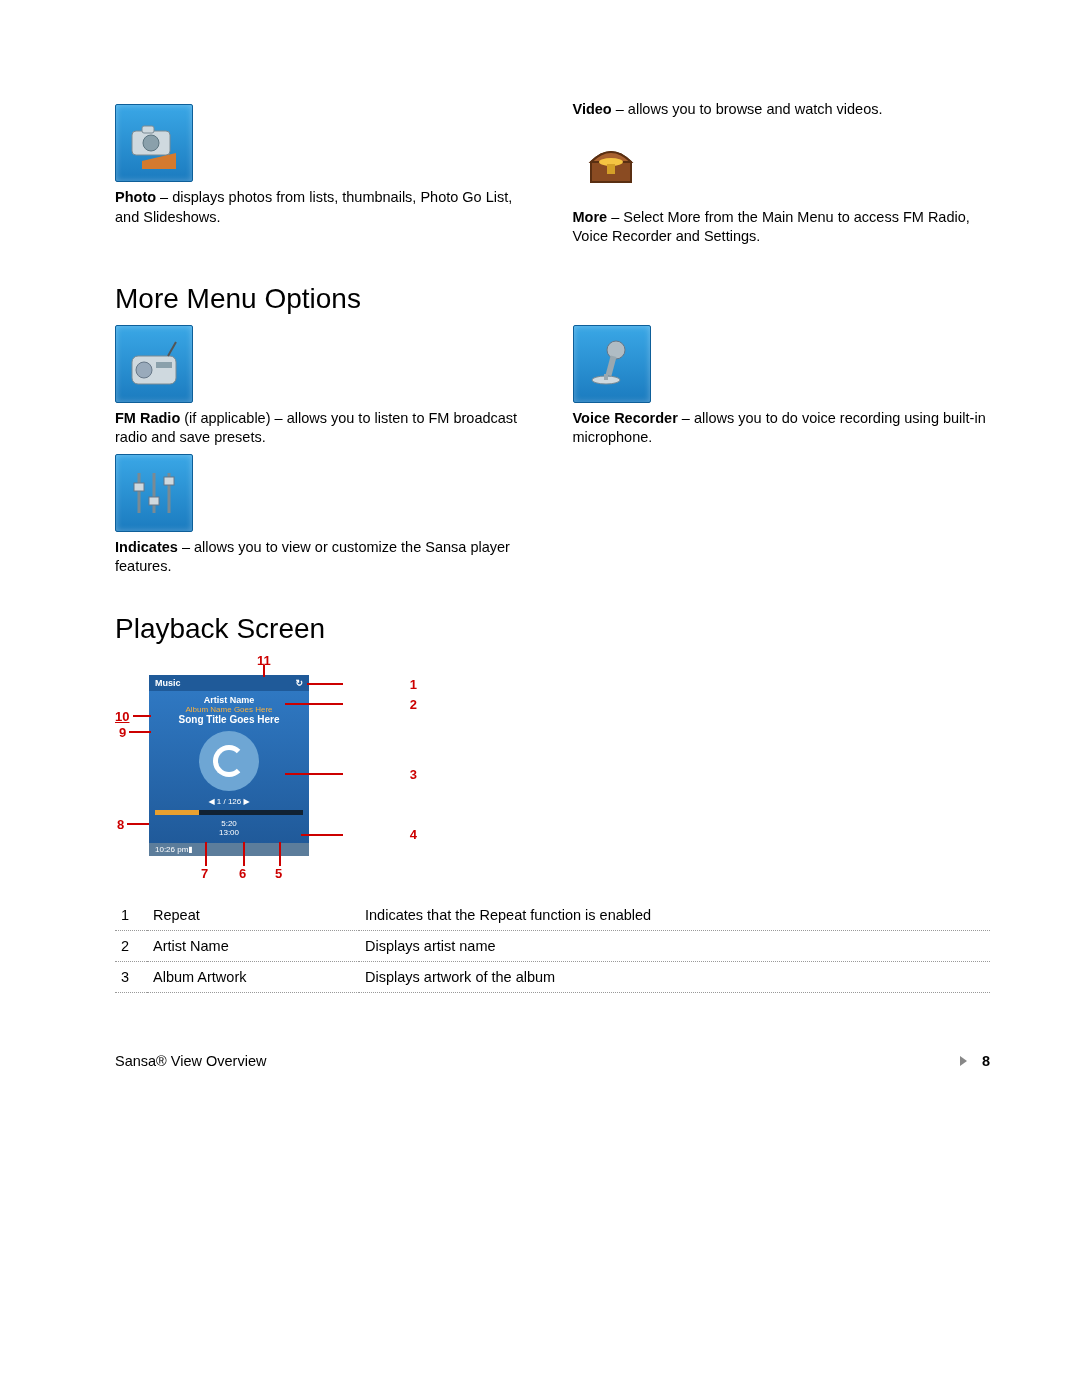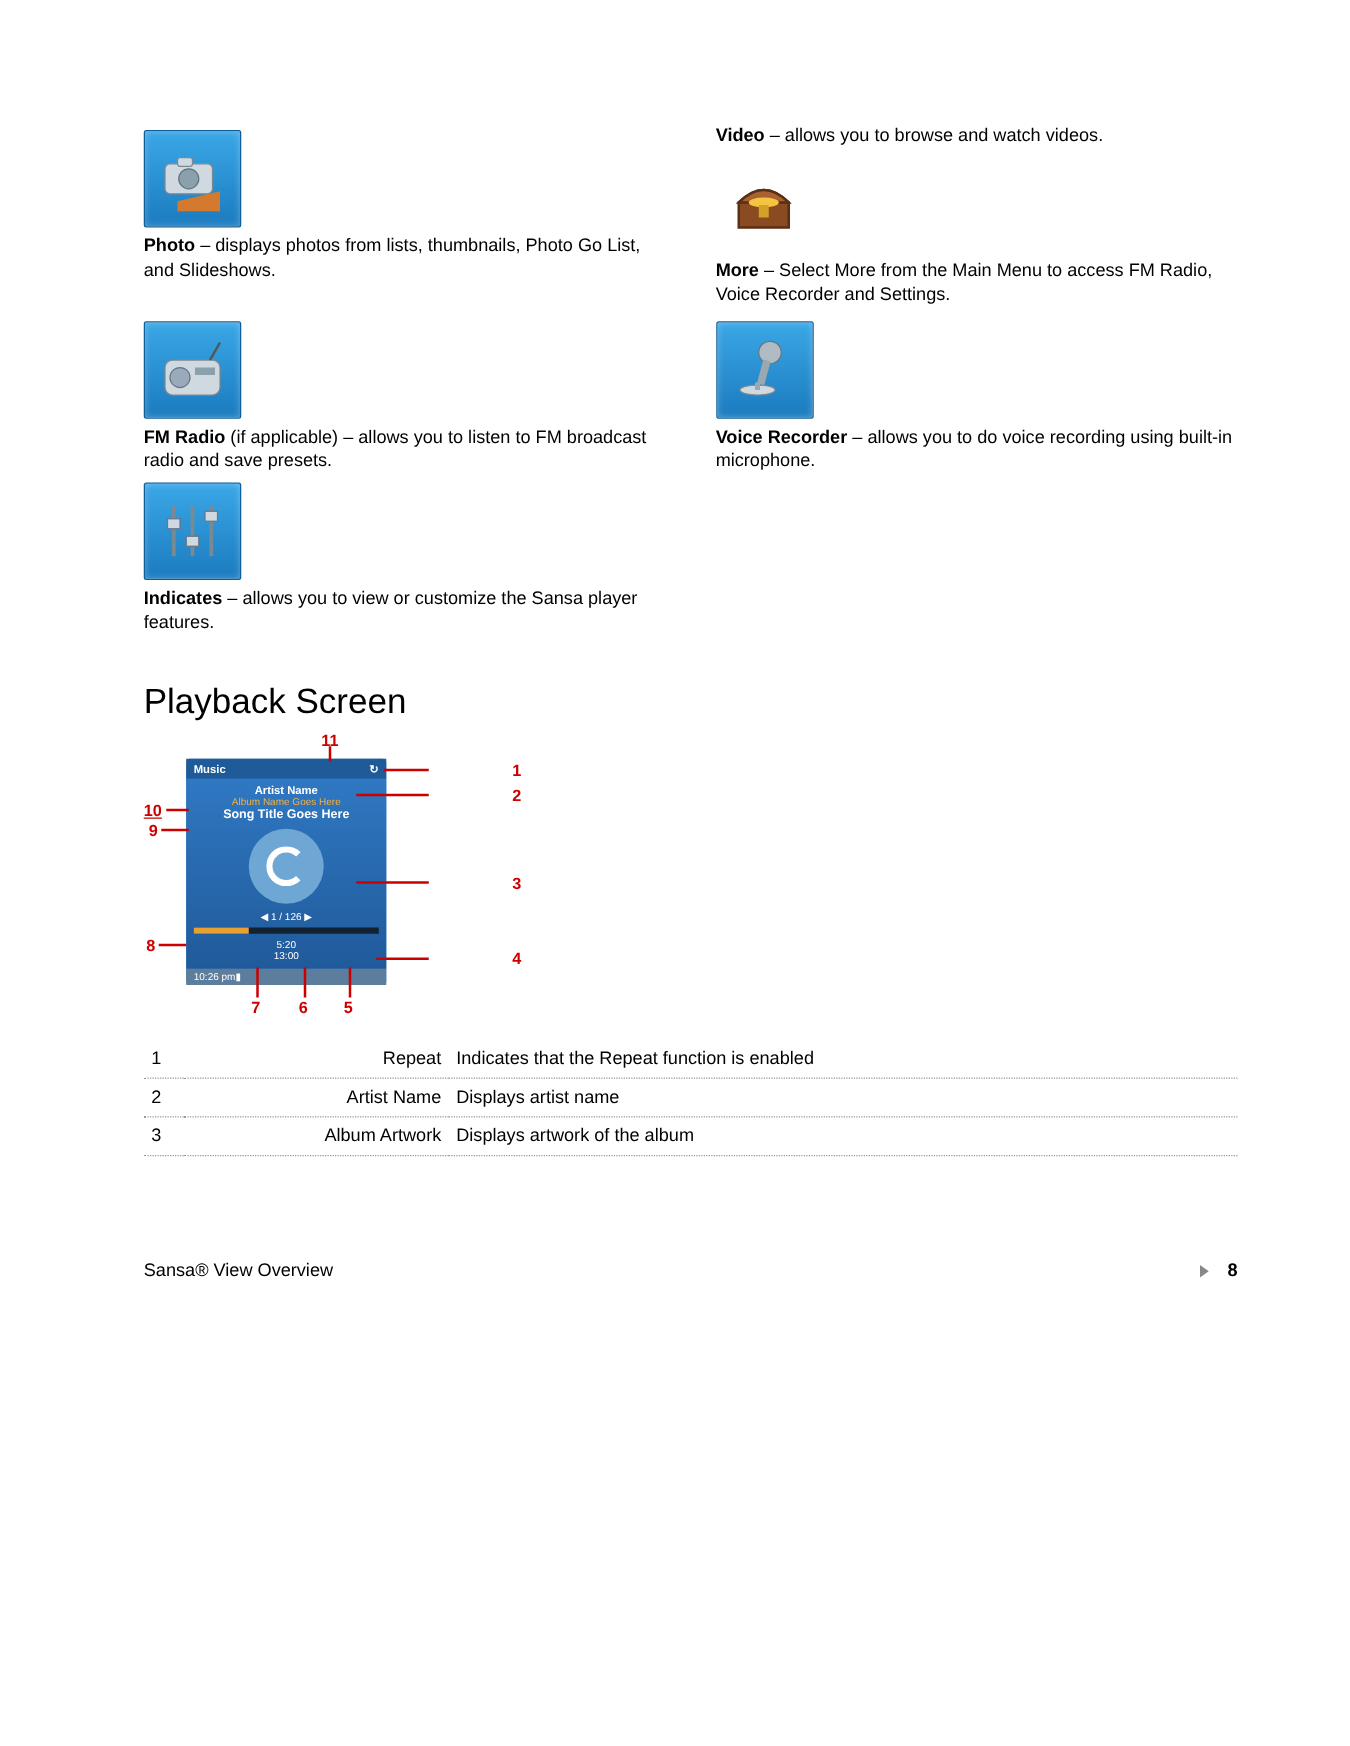--- a/index.html
+++ b/index.html
@@ -89,26 +89,26 @@
     border-collapse: collapse;
     margin-top: 10px;
     font-size: 14.5px;
   }
   table.ref td {
     padding: 7px 6px;
     border-bottom: 1px dotted #999;
     vertical-align: top;
   }
   table.ref td.num { width: 20px; text-align:left; }
-  table.ref td.label { width: 200px; text-align: right; }
+  table.ref td.label { width: 200px; }
   .footer {
     display:flex;
     justify-content:space-between;
     align-items:center;
-    margin-top: 84px;
+    margin-top: 60px;
     font-size: 14.5px;
   }
   .footer .right { display:flex; align-items:center; gap:14px; }
   .footer .pg { font-weight:bold; }
   .arrow-icon { width:10px;height:12px; }
 </style>
 </head>
 <body>
 
 <div class="page">
@@ -132,20 +132,21 @@
           <path d="M10 28 Q30 8 50 28 L50 48 L10 48 Z" fill="#8a4b22" stroke="#5a2f12" stroke-width="2"></path>
           <path d="M10 28 Q30 8 50 28 Z" fill="#a8612f" stroke="#5a2f12" stroke-width="2"></path>
           <ellipse cx="30" cy="28" rx="12" ry="4" fill="#f5c542"></ellipse>
           <rect x="26" y="30" width="8" height="10" fill="#d4a028"></rect>
         </svg>
       </div>
       <p class="desc"><b>More</b><span> – Select More from the Main Menu to access FM Radio, Voice Recorder and Settings.</span></p>
     </div>
   </div>
 
+  <h2 class="section">More Menu Options</h2>
 
   <div class="two-col">
     <div class="col">
       <div class="icon-tile">
         <svg viewBox="0 0 60 60">
           <rect x="8" y="22" width="44" height="28" rx="6" fill="#cfd9df" stroke="#7a8a93"></rect>
           <circle cx="20" cy="36" r="8" fill="#9ab" stroke="#678"></circle>
           <rect x="32" y="28" width="16" height="6" fill="#8aa0ab"></rect>
           <line x1="44" y1="22" x2="52" y2="8" stroke="#555" stroke-width="2"></line>
         </svg>

